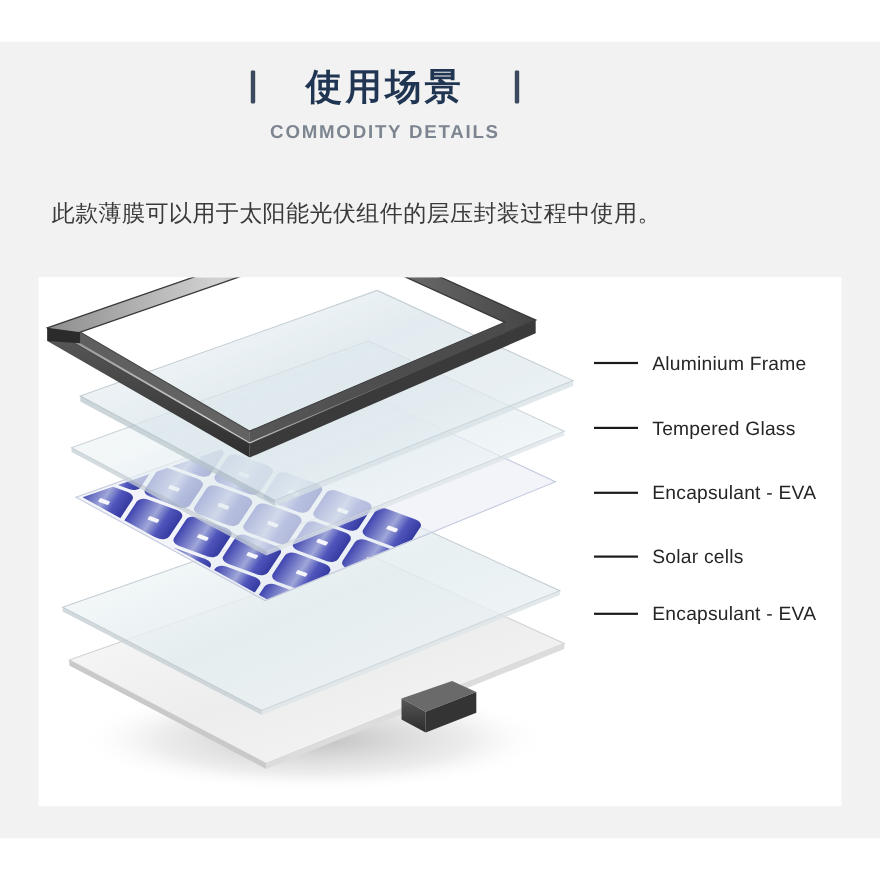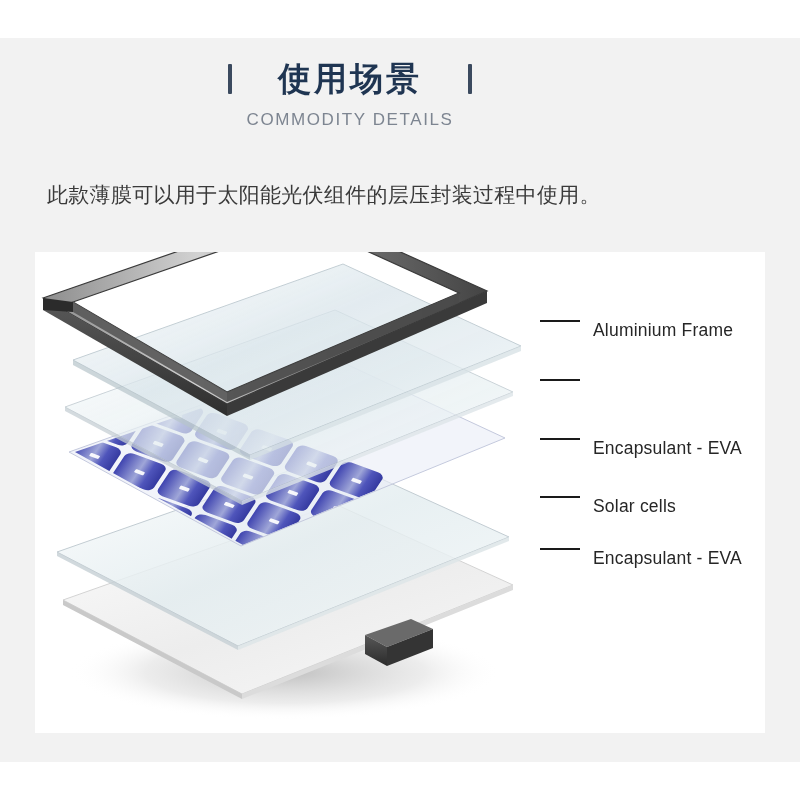--- a/index.html
+++ b/index.html
@@ -49,21 +49,21 @@
     color:#1f3552;
     letter-spacing:3px;
     line-height:42px;
     white-space:nowrap;
   }
   .subtitle {
     margin-top:10px;
     font-size:17px;
     color:#7d8591;
     letter-spacing:1.6px;
-    font-weight:normal;
+    font-weight:bold;
   }
 
   
   .description {
     position:absolute;
     left:47px; top:180px;
     width:730px;
     font-size:21px;
     color:#3a3a3a;
     line-height:30px;
@@ -85,21 +85,21 @@
   
   .labels {
     position:absolute;
     left:0; top:0;
     width:730px; height:481px;
     pointer-events:none;
   }
   .label-row {
     position:absolute;
     display:flex;
-    align-items:flex-start;
+    align-items:center;
     gap:13px;
     white-space:nowrap;
   }
   .lead {
     width:40px; height:2px;
     background:#1a1a1a;
     flex:0 0 auto;
   }
   .label-text {
     font-size:17.5px;
@@ -358,20 +358,21 @@
 
     <div class="labels">
 
       <div class="label-row" style="left:505px; top:68px;">
         <span class="lead"></span>
         <span class="label-text">Aluminium Frame</span>
       </div>
 
       <div class="label-row" style="left:505px; top:127px;">
         <span class="lead"></span>
+        <span class="label-text">Tempered Glass</span>
       </div>
 
       <div class="label-row" style="left:505px; top:186px;">
         <span class="lead"></span>
         <span class="label-text">Encapsulant - EVA</span>
       </div>
 
       <div class="label-row" style="left:505px; top:244px;">
         <span class="lead"></span>
         <span class="label-text">Solar cells</span>

